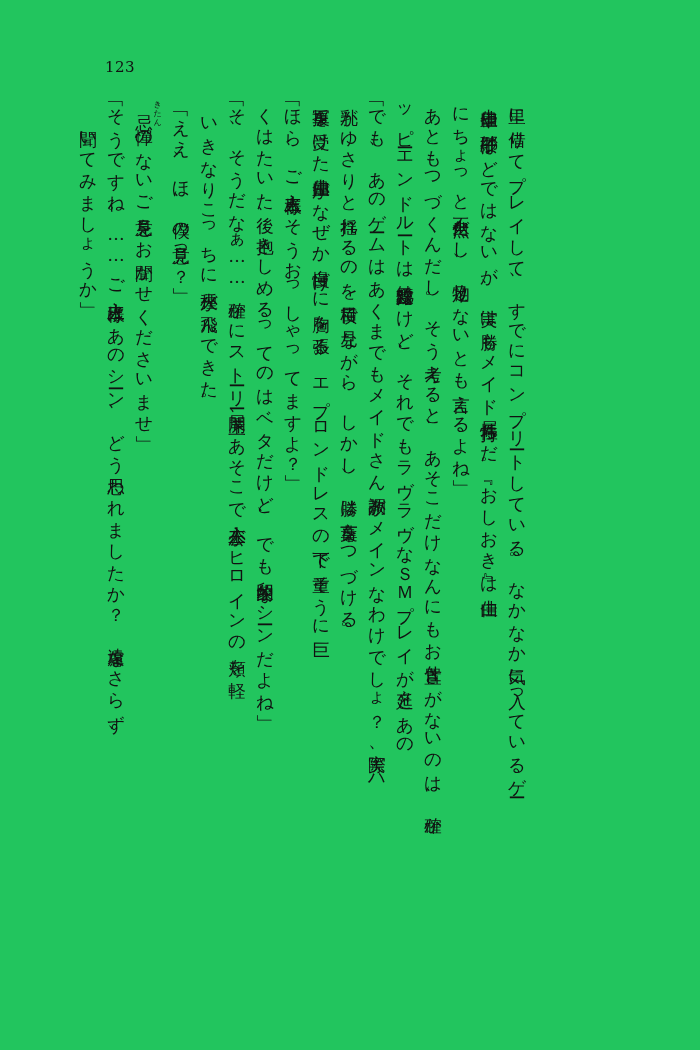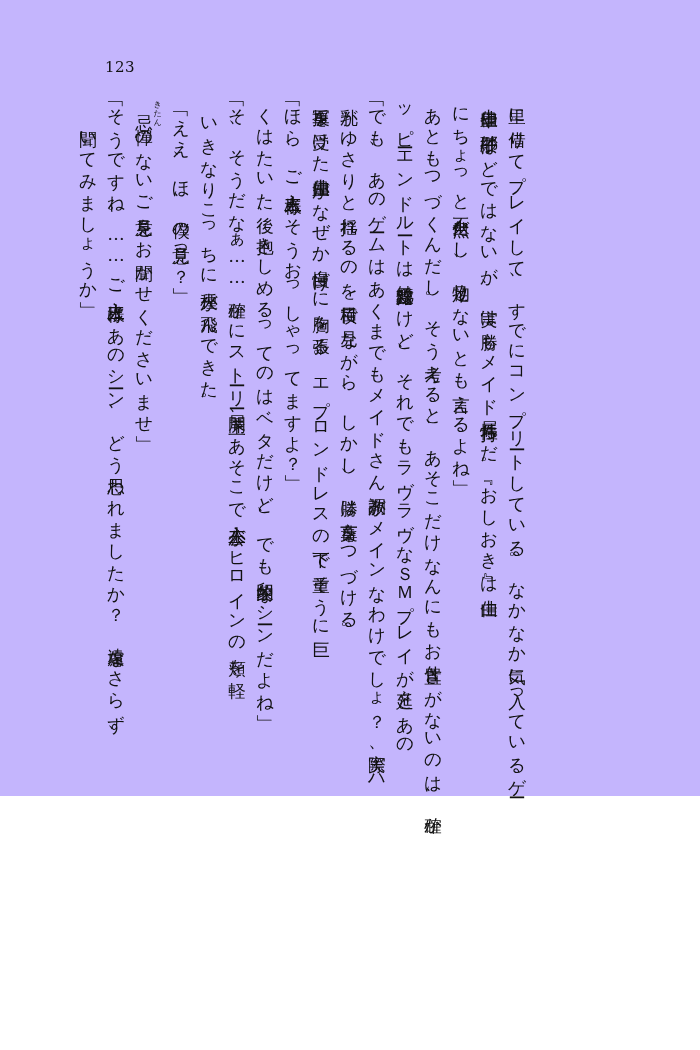--- a/index.html
+++ b/index.html
@@ -10,23 +10,23 @@
   body {
     width: 700px;
     height: 1050px;
     overflow: hidden;
     font-family: "DejaVu Serif", "Liberation Serif", serif;
     color: #111111;
   }
   .page {
     position: relative;
     width: 700px;
-    height: 796px;
+    height: 1050px;
     box-sizing: border-box;
-    background: #c4b5fd;
+    background: #22c55e;
   }
   .page-number {
     position: absolute;
     top: 58px;
     left: 105px;
     font-size: 15px;
     letter-spacing: 0.5px;
     color: #111;
     font-family: "DejaVu Serif", "Liberation Serif", serif;
   }

